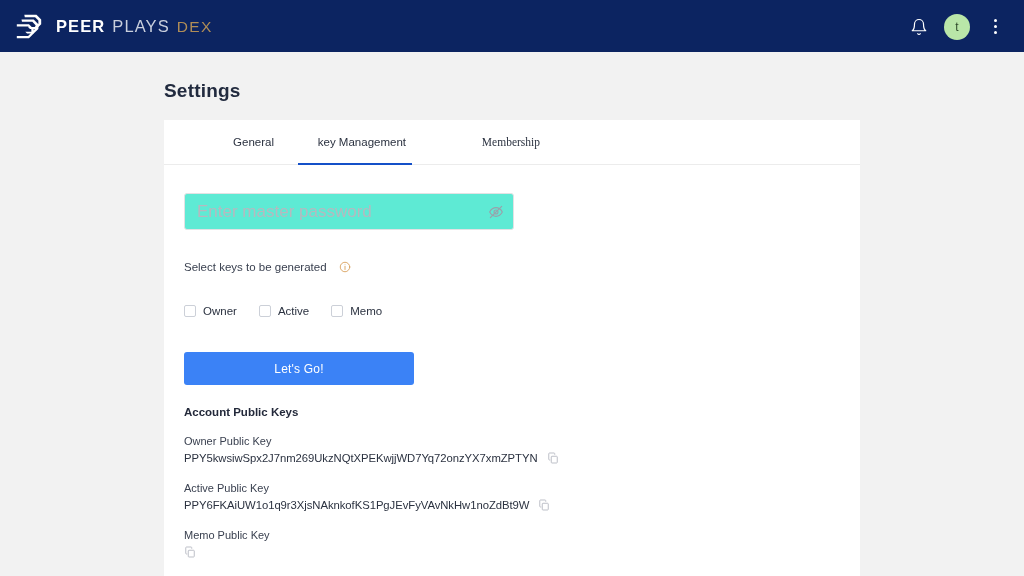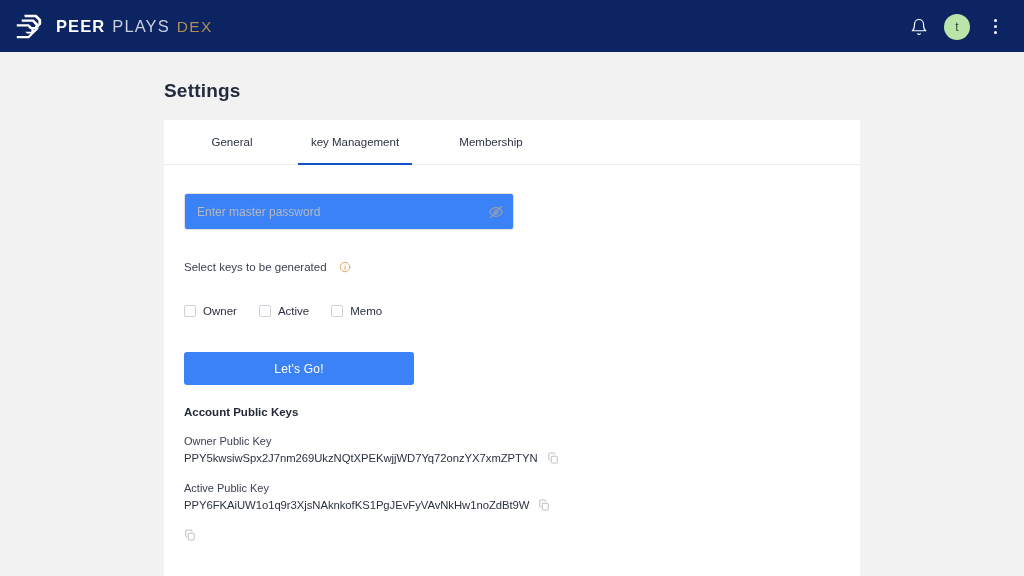--- a/index.html
+++ b/index.html
@@ -103,30 +103,30 @@
   .tabs {
     display: flex;
     border-bottom: 1px solid #ececec;
     padding: 0 0 0 0;
     height: 45px;
     align-items: stretch;
   }
   .tab {
     display: flex;
     align-items: center;
-    justify-content: center;
+    justify-content: flex-end;
     font-size: 11.5px;
     color: #2b3240;
     position: relative;
     cursor: pointer;
     padding: 0 6px;
   }
   .tab.general  { width: 96px; margin-left: 20px; }
   .tab.keymgmt  { width: 114px; margin-left: 18px; }
-  .tab.member   { width: 110px; margin-left: 24px; }
+  .tab.member   { width: 110px; margin-left: 24px; font-family: Liberation Serif, serif; }
   .tab.active::after {
     content: "";
     position: absolute;
     left: 0; right: 0; bottom: -1px;
     height: 2.5px;
     background: #1450c8;
   }
 
   
   .form-area { padding: 28px 0 0 20px; }
@@ -134,25 +134,25 @@
     position: relative;
     width: 330px;
     height: 37px;
   }
   .password-input {
     width: 100%;
     height: 100%;
     border: 1px solid #e2e2e4;
     border-radius: 3px;
     padding: 0 34px 0 12px;
-    font-size: 12px;
+    font-size: 17px;
     font-family: "Liberation Sans", sans-serif;
     color: #2b3240;
     outline: none;
-    background: #3b82f6;
+    background: #5eead4;
   }
   .password-input::placeholder { color: #b6b9bf; }
   .eye-btn {
     position: absolute;
     right: 10px;
     top: 50%;
     transform: translateY(-50%);
     width: 16px; height: 16px;
     background: none; border: none; padding: 0;
     cursor: pointer;
@@ -352,20 +352,21 @@
           <button class="copy-btn">
             <svg viewBox="0 0 24 24" fill="none" stroke="#b9bdc5" stroke-width="1.9" stroke-linejoin="round" xmlns="http://www.w3.org/2000/svg">
               <rect x="8.5" y="8.5" width="12" height="13.5" rx="1.5"></rect>
               <path d="M15.5 5.5V3.5a1.5 1.5 0 0 0-1.5-1.5H5a1.5 1.5 0 0 0-1.5 1.5v11A1.5 1.5 0 0 0 5 16h1.5"></path>
             </svg>
           </button>
         </div>
       </div>
 
       <div class="key-block">
+        <div class="key-label">Memo Public Key</div>
         <div class="key-value-row">
           <button class="copy-btn">
             <svg viewBox="0 0 24 24" fill="none" stroke="#b9bdc5" stroke-width="1.9" stroke-linejoin="round" xmlns="http://www.w3.org/2000/svg">
               <rect x="8.5" y="8.5" width="12" height="13.5" rx="1.5"></rect>
               <path d="M15.5 5.5V3.5a1.5 1.5 0 0 0-1.5-1.5H5a1.5 1.5 0 0 0-1.5 1.5v11A1.5 1.5 0 0 0 5 16h1.5"></path>
             </svg>
           </button>
         </div>
       </div>
 

